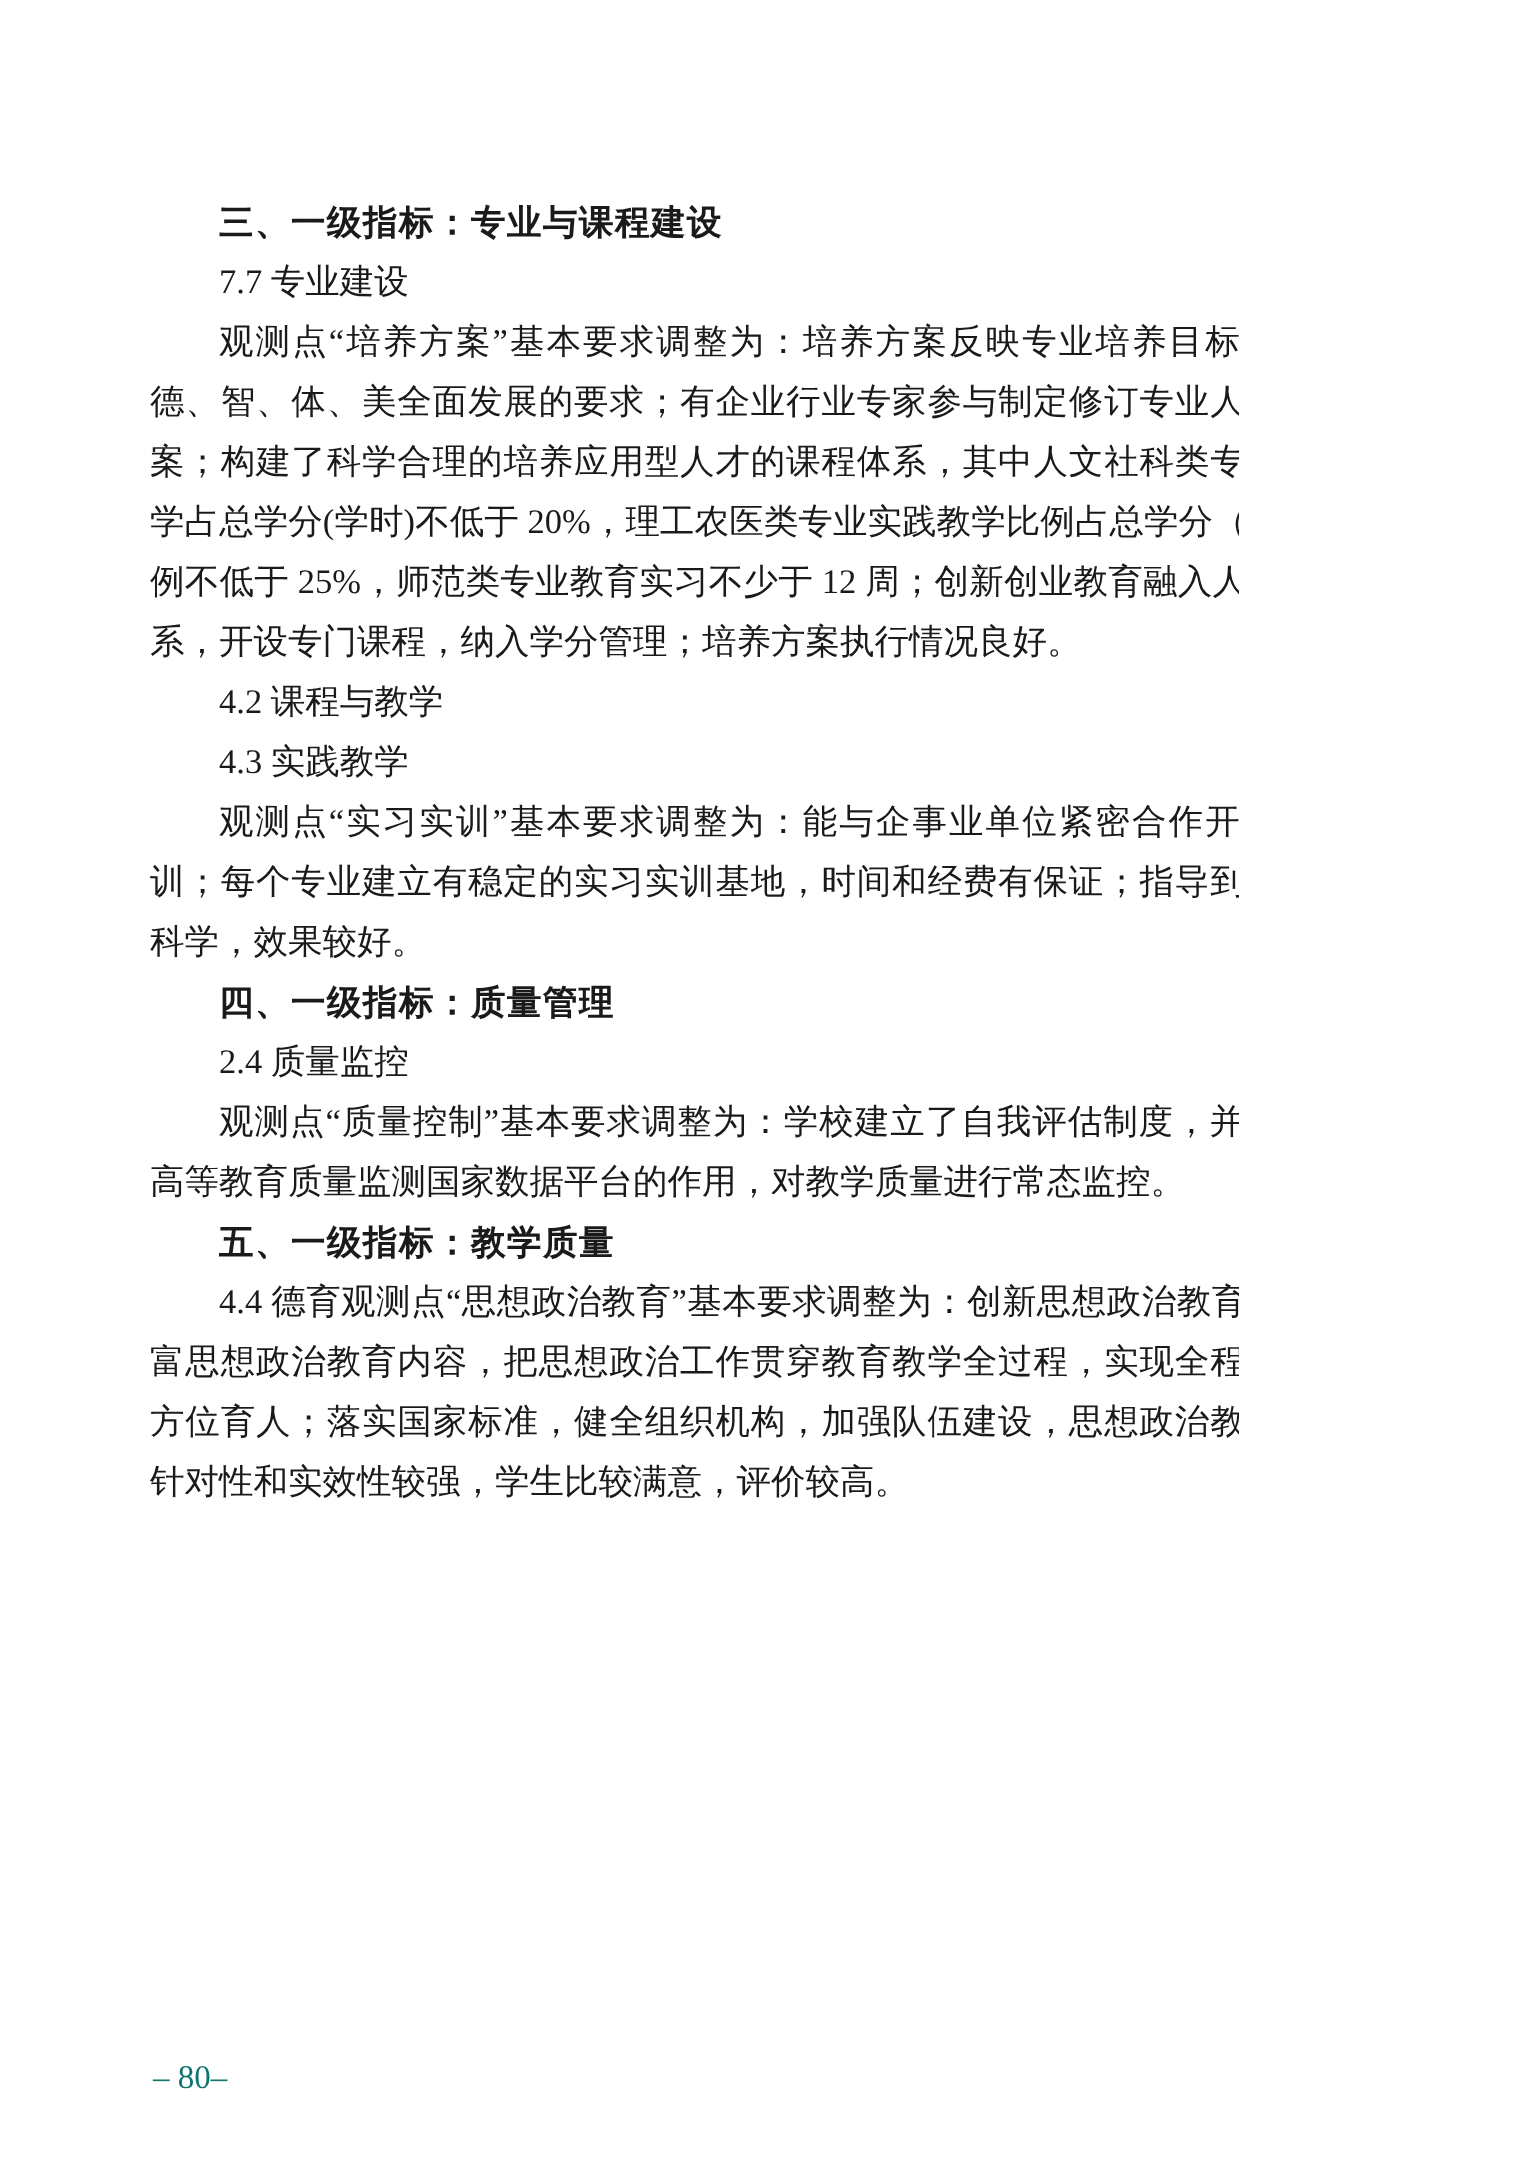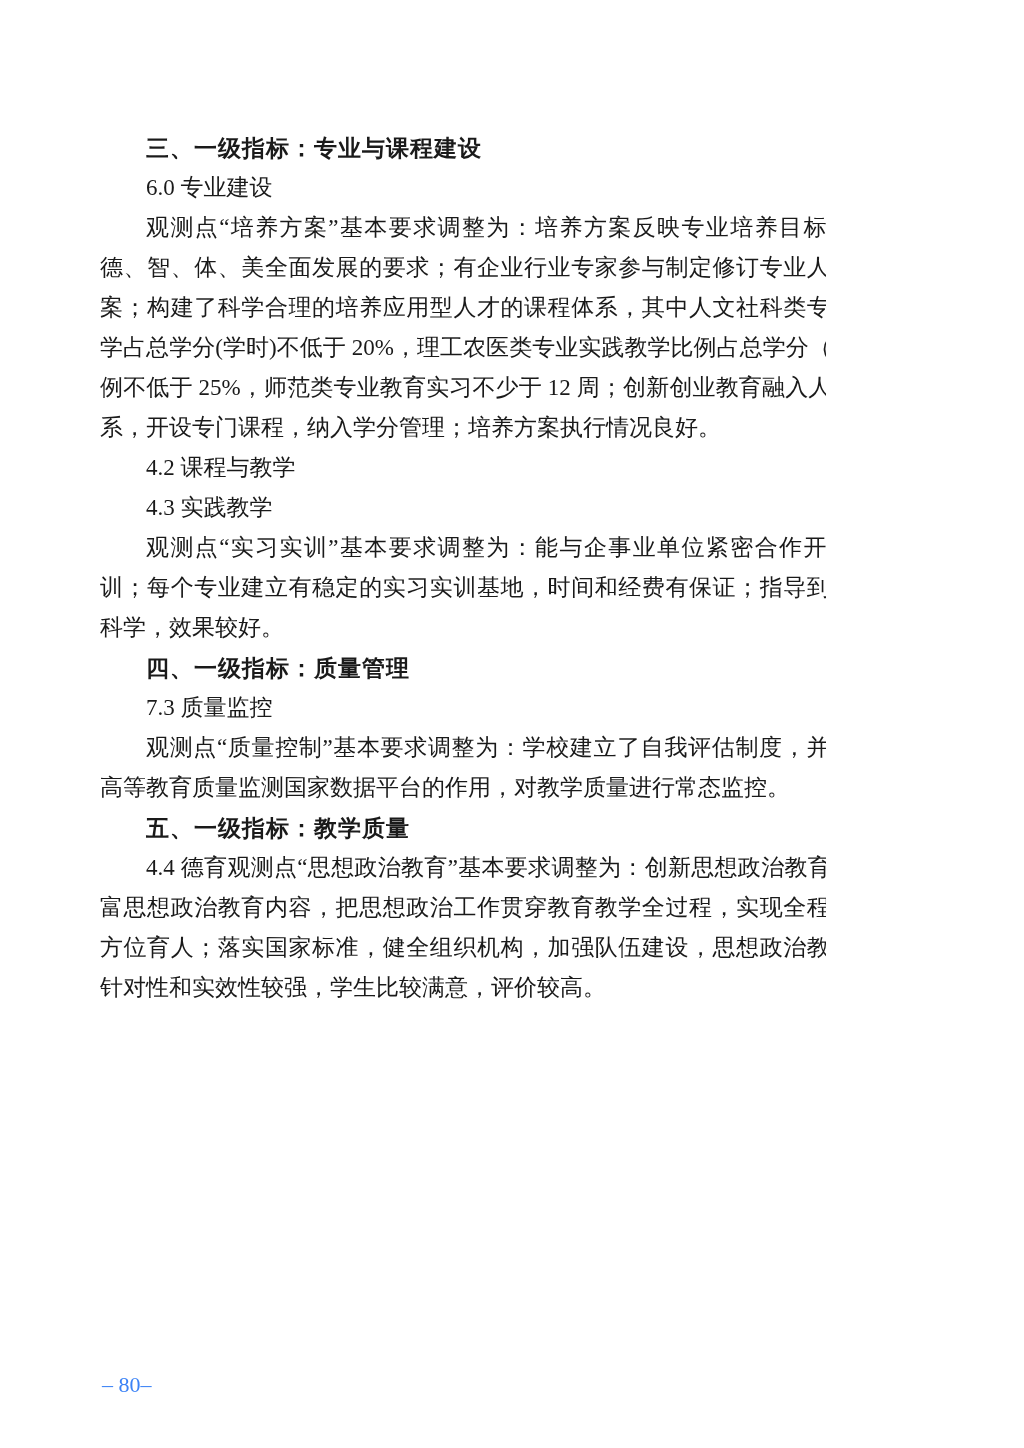--- a/index.html
+++ b/index.html
@@ -41,34 +41,34 @@
     text-align: left;
     letter-spacing: 1px;
   }
   .page-footer {
     position: absolute;
     left: 102px;
     top: 1372px;
     font-family: "Liberation Serif", "DejaVu Serif", serif;
     font-size: 22px;
     line-height: 26px;
-    color: #3b82f6;
+    color: #0f766e;
   }
 </style>
 </head>
 <body>
 
 <div class="page">
   <div class="content">
     <p class="block section-heading">三、一级指标：专业与课程建设</p>
-    <p class="block sub-heading">6.0 专业建设</p>
+    <p class="block sub-heading">7.7 专业建设</p>
     <p class="block body-para">观测点“培养方案”基本要求调整为：培养方案反映专业培养目标，体现了德、智、体、美全面发展的要求；有企业行业专家参与制定修订专业人才培养方案；构建了科学合理的培养应用型人才的课程体系，其中人文社科类专业实践教学占总学分(学时)不低于 20%，理工农医类专业实践教学比例占总学分（学时）比例不低于 25%，师范类专业教育实习不少于 12 周；创新创业教育融入人才培养体系，开设专门课程，纳入学分管理；培养方案执行情况良好。</p>
     <p class="block sub-heading">4.2 课程与教学</p>
     <p class="block sub-heading">4.3 实践教学</p>
     <p class="block body-para">观测点“实习实训”基本要求调整为：能与企事业单位紧密合作开展实习实训；每个专业建立有稳定的实习实训基地，时间和经费有保证；指导到位，考核科学，效果较好。</p>
     <p class="block section-heading">四、一级指标：质量管理</p>
-    <p class="block sub-heading">7.3 质量监控</p>
+    <p class="block sub-heading">2.4 质量监控</p>
     <p class="block body-para">观测点“质量控制”基本要求调整为：学校建立了自我评估制度，并注意发挥高等教育质量监测国家数据平台的作用，对教学质量进行常态监控。</p>
     <p class="block section-heading">五、一级指标：教学质量</p>
     <p class="block body-para">4.4 德育观测点“思想政治教育”基本要求调整为：创新思想政治教育形式，丰富思想政治教育内容，把思想政治工作贯穿教育教学全过程，实现全程育人、全方位育人；落实国家标准，健全组织机构，加强队伍建设，思想政治教育工作的针对性和实效性较强，学生比较满意，评价较高。</p>
   </div>
   <div class="page-footer">– 80–</div>
 </div>
 
 </body></html>

